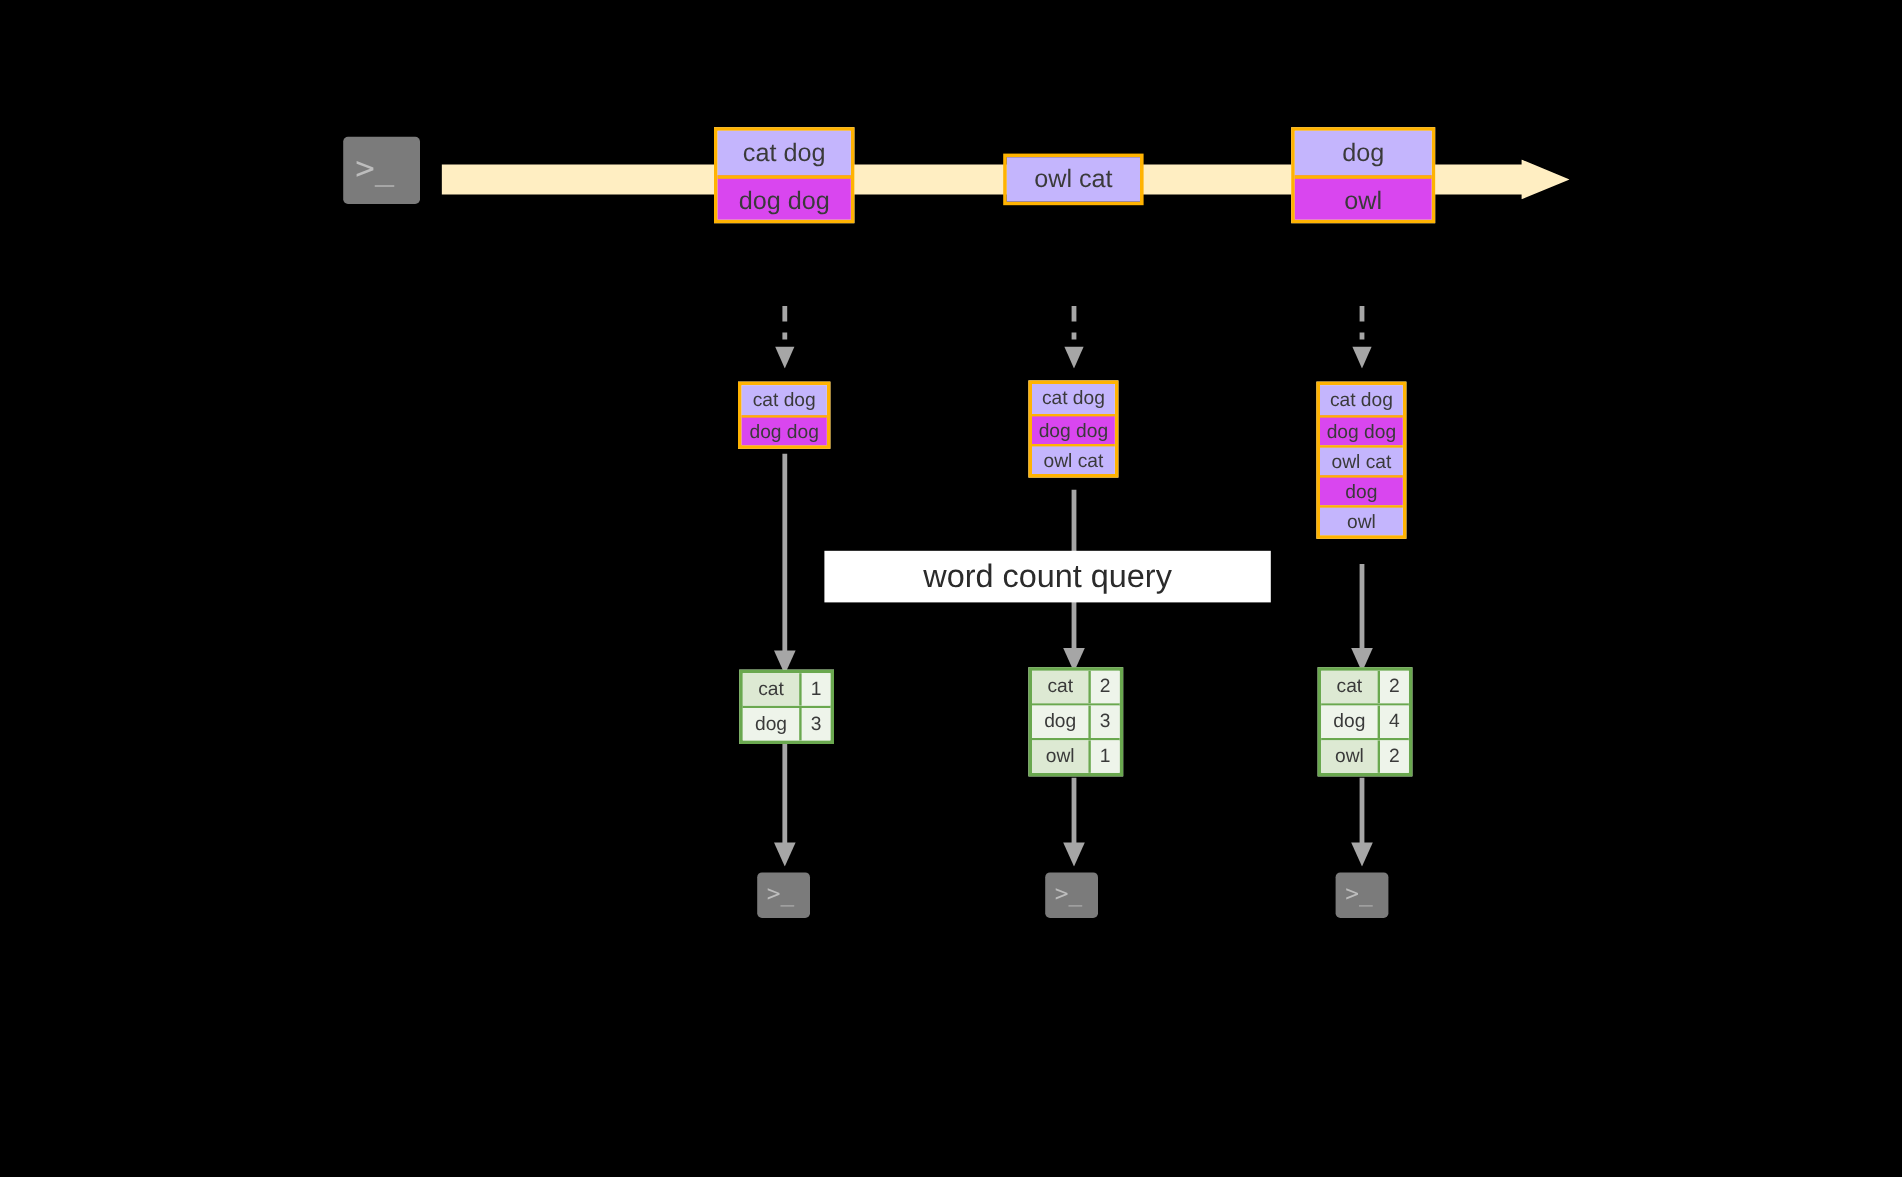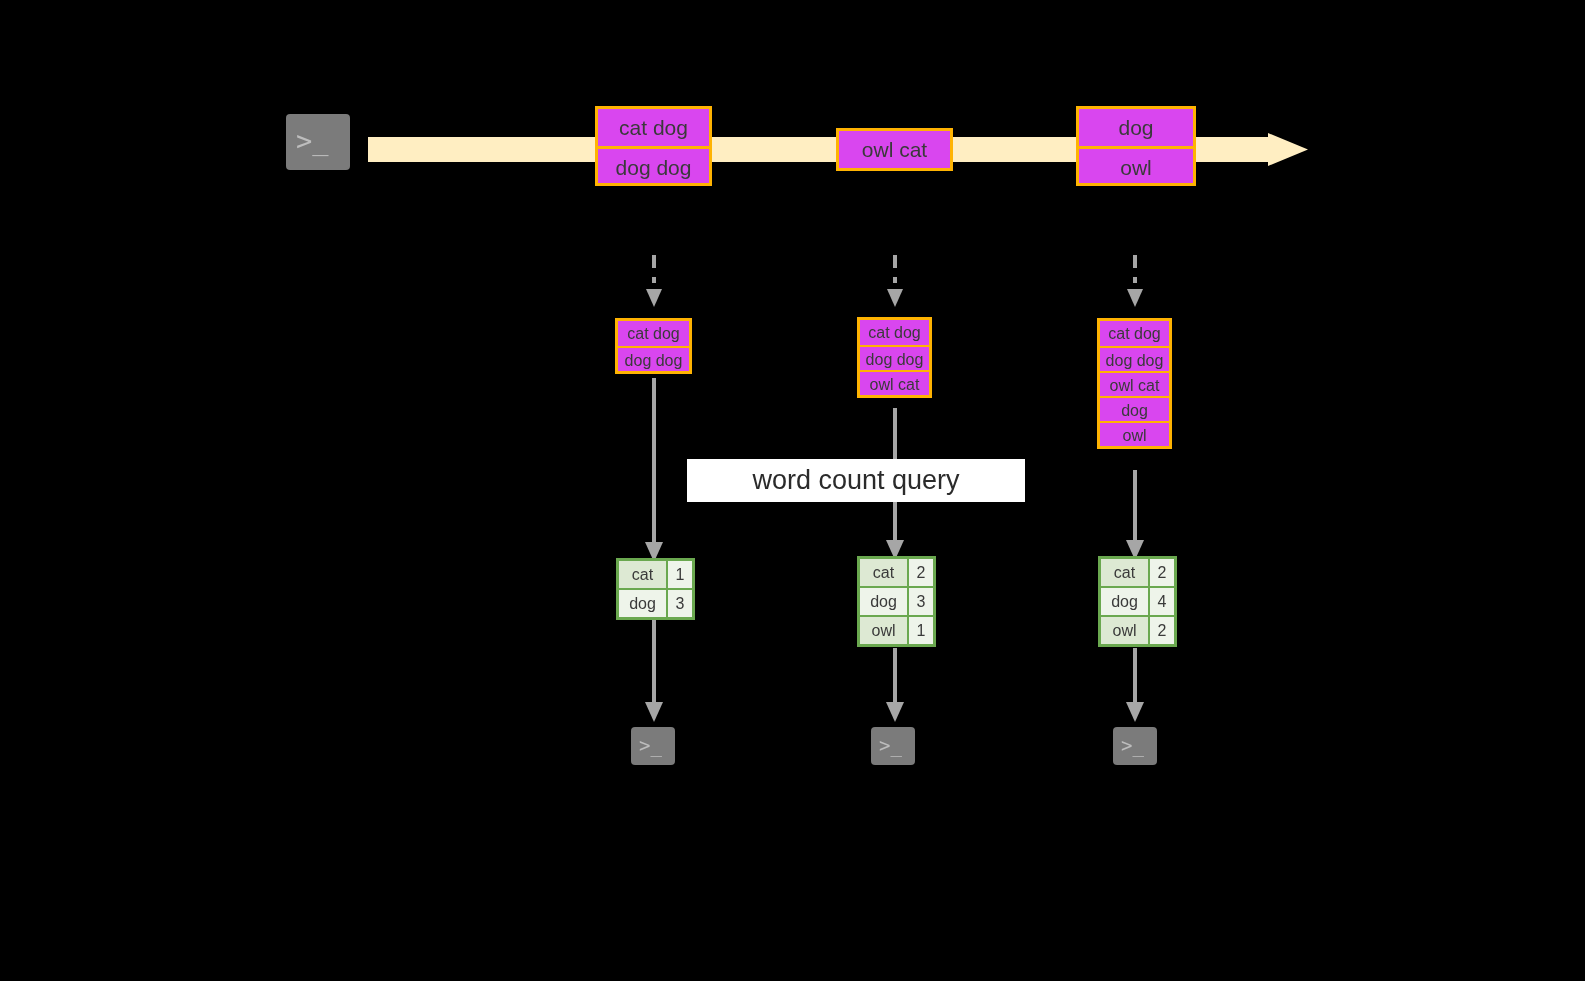--- a/index.html
+++ b/index.html
@@ -74,21 +74,21 @@
     background: #fff;
   }
   .stream-box .srow {
     font-size: 21px;
     color: #3a3a3a;
     text-align: center;
     line-height: 37px;
     height: 37px;
     white-space: nowrap;
   }
-  .fill-dark { background: #d946ef; }
+  .fill-dark { background: #c4b5fd; }
   .fill-light { background: #d946ef; }
   .stream-box .srow + .srow { border-top: 3px solid #ffb302; }
 
   #stream-box-1 { left: 595px; top: 106px; width: 117px; }
   #stream-box-2 { left: 836px; top: 128px; width: 117px; }
   #stream-box-3 { left: 1076px; top: 106px; width: 120px; }
 
   
   .dash-conn {
     position: absolute;
@@ -150,21 +150,21 @@
   .gfill-dark { background: #dde9d3; }
   .gfill-light { background: #eef4ea; }
   #result-table-1 { left: 616px; top: 558px; }
   #result-table-2 { left: 857px; top: 556px; }
   #result-table-3 { left: 1098px; top: 556px; }
 
   
   #query-band {
     position: absolute;
     left: 687px; top: 459px;
-    width: 338px; height: 43px;
+    width: 372px; height: 43px;
     background: #ffffff;
     z-index: 3;
     display: flex;
     align-items: center;
     justify-content: center;
   }
   #query-band .qtext {
     font-size: 27px;
     color: #2b2b2b;
     white-space: nowrap;

